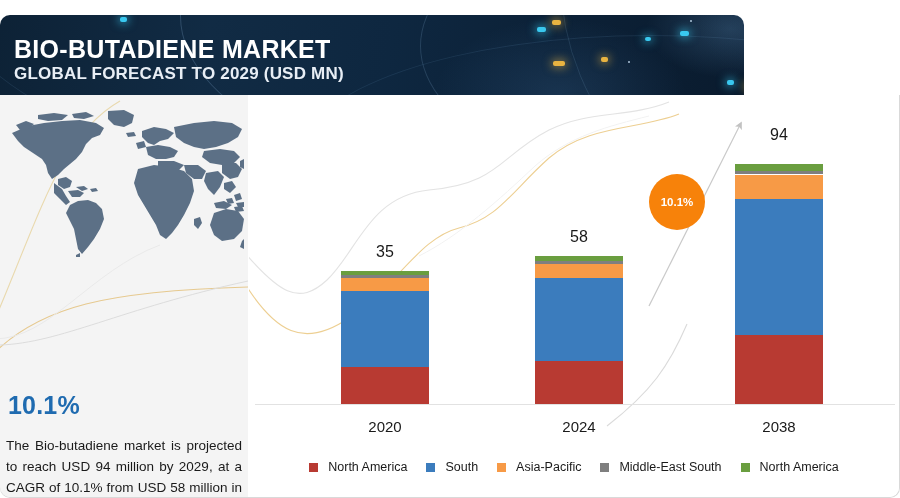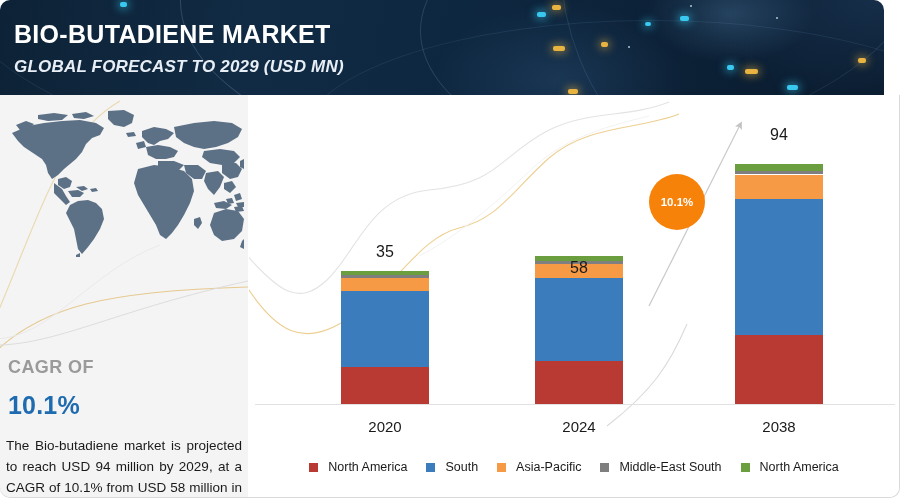--- a/index.html
+++ b/index.html
@@ -5,21 +5,21 @@
   html,body{margin:0;padding:0;background:#ffffff;}
   body{font-family:"Liberation Sans", sans-serif;}
 
   #page{
     position:relative;width:900px;height:498px;overflow:hidden;
     background:#ffffff;box-sizing:border-box;
   }
 
   
   .header{
-    position:absolute;left:0;top:0;width:884px;height:95px;
+    position:absolute;left:0;top:15px;width:744px;height:95px;
     border-radius:10px 10px 0 0;overflow:hidden;
     background:
       radial-gradient(120px 70px at 730px 14px, rgba(120,180,230,.22), rgba(0,0,0,0) 70%),
       radial-gradient(180px 110px at 560px 80px, rgba(90,150,210,.16), rgba(0,0,0,0) 70%),
       radial-gradient(260px 150px at 880px 0px, rgba(70,120,180,.20), rgba(0,0,0,0) 70%),
       linear-gradient(100deg,#0d2236 0%,#112b44 28%,#0e2740 52%,#0c2137 74%,#0a1b2e 100%);
   }
   .hdr-arc{position:absolute;border-radius:50%;border:1px solid rgba(150,195,235,.20);}
   .a1{width:820px;height:360px;left:180px;top:-180px;border-color:rgba(160,200,240,.22);}
   .a2{width:640px;height:300px;left:420px;top:-120px;border-color:rgba(150,195,235,.18);}
@@ -31,21 +31,21 @@
   .g-y{background:#e8b341;box-shadow:0 0 8px 2px rgba(232,179,65,.5);}
   .spark{position:absolute;width:2px;height:2px;border-radius:50%;background:rgba(210,235,255,.8);}
 
   .hdr-text{position:absolute;left:14px;top:20px;}
   .title{
     color:#ffffff;font-size:25px;font-weight:bold;letter-spacing:.3px;
     line-height:28px;white-space:nowrap;
   }
   .subtitle{
     color:#e8eef5;font-size:17px;font-weight:bold;letter-spacing:.2px;
-    line-height:22px;margin-top:8px;white-space:nowrap;font-style:italic;
+    line-height:22px;margin-top:0;white-space:nowrap;
   }
 
   
   .body-area{
     position:absolute;left:0;top:95px;width:900px;height:403px;
     background:#ffffff;border:1px solid #d9d9d9;border-top:none;
     border-radius:0 0 10px 10px;box-sizing:border-box;
   }
 
   
@@ -205,21 +205,20 @@
 
           <path d="M206 106 L218 102 L230 104 L236 112 L234 124 L226 132 L214 134 L206 128 L202 118 Z"></path>
 
           <path d="M234 134 L236 132 L236 142 L232 140 Z"></path>
 
           <path d="M228 96 L236 95 L236 100 L230 100 Z"></path>
         </g>
       </svg>
     </div>
 
-    <div class="cagr-of">CAGR OF</div>
     <div class="cagr-val">10.1%</div>
     <div class="side-para">The Bio-butadiene market is projected to reach USD 94 million by 2029, at a CAGR of 10.1% from USD 58 million in 2024</div>
   </div>
 
   <div class="chart">
 
     <svg class="chart-bg" viewBox="0 0 650 401" preserveAspectRatio="none">
       <path d="M-10 150 C 30 198, 50 210, 78 184 C 108 156, 120 100, 180 94
                C 250 88, 250 60, 300 34 C 340 14, 380 22, 420 6" fill="none" stroke="#e3e3e3" stroke-width="1.1"></path>
       <path d="M-10 178 C 26 240, 56 252, 100 222 C 148 190, 170 142, 210 132
@@ -249,21 +248,21 @@
     <div class="val-lbl" id="val-0" style="width: 80px; left: 96px; top: 147.4px;">35</div>
     <div class="cat-lbl" id="cat-0" style="width: 90px; left: 91px; top: 322px;">2020</div>
 
     <div class="bar" id="bar-1" style="width: 88px; left: 286px; top: 160.1px; height: 147.9px;">
         <div class="seg" style="background: rgb(184, 58, 50); height: 43.35px; bottom: 0px;"></div>
         <div class="seg" style="background: rgb(59, 124, 189); height: 82.875px; bottom: 43.35px;"></div>
         <div class="seg" style="background: rgb(247, 154, 70); height: 14.025px; bottom: 126.225px;"></div>
         <div class="seg" style="background: rgb(127, 127, 127); height: 2.55px; bottom: 140.25px;"></div>
         <div class="seg" style="background: rgb(106, 158, 63); height: 5.1px; bottom: 142.8px;"></div>
       </div>
-    <div class="val-lbl" id="val-1" style="width: 80px; left: 290px; top: 132.1px; margin-top: 31px;">58</div>
+    <div class="val-lbl" id="val-1" style="width: 80px; left: 290px; top: 132.1px;">58</div>
     <div class="cat-lbl" id="cat-1" style="width: 90px; left: 285px; top: 322px;">2024</div>
 
     <div class="bar" id="bar-2" style="width: 88px; left: 486px; top: 68.3px; height: 239.7px;">
         <div class="seg" style="background: rgb(184, 58, 50); height: 68.85px; bottom: 0px;"></div>
         <div class="seg" style="background: rgb(59, 124, 189); height: 136.425px; bottom: 68.85px;"></div>
         <div class="seg" style="background: rgb(247, 154, 70); height: 24.225px; bottom: 205.275px;"></div>
         <div class="seg" style="background: rgb(127, 127, 127); height: 3.825px; bottom: 229.5px;"></div>
         <div class="seg" style="background: rgb(106, 158, 63); height: 6.375px; bottom: 233.325px;"></div>
       </div>
     <div class="val-lbl" id="val-2" style="width: 80px; left: 490px; top: 30px;">94</div>

